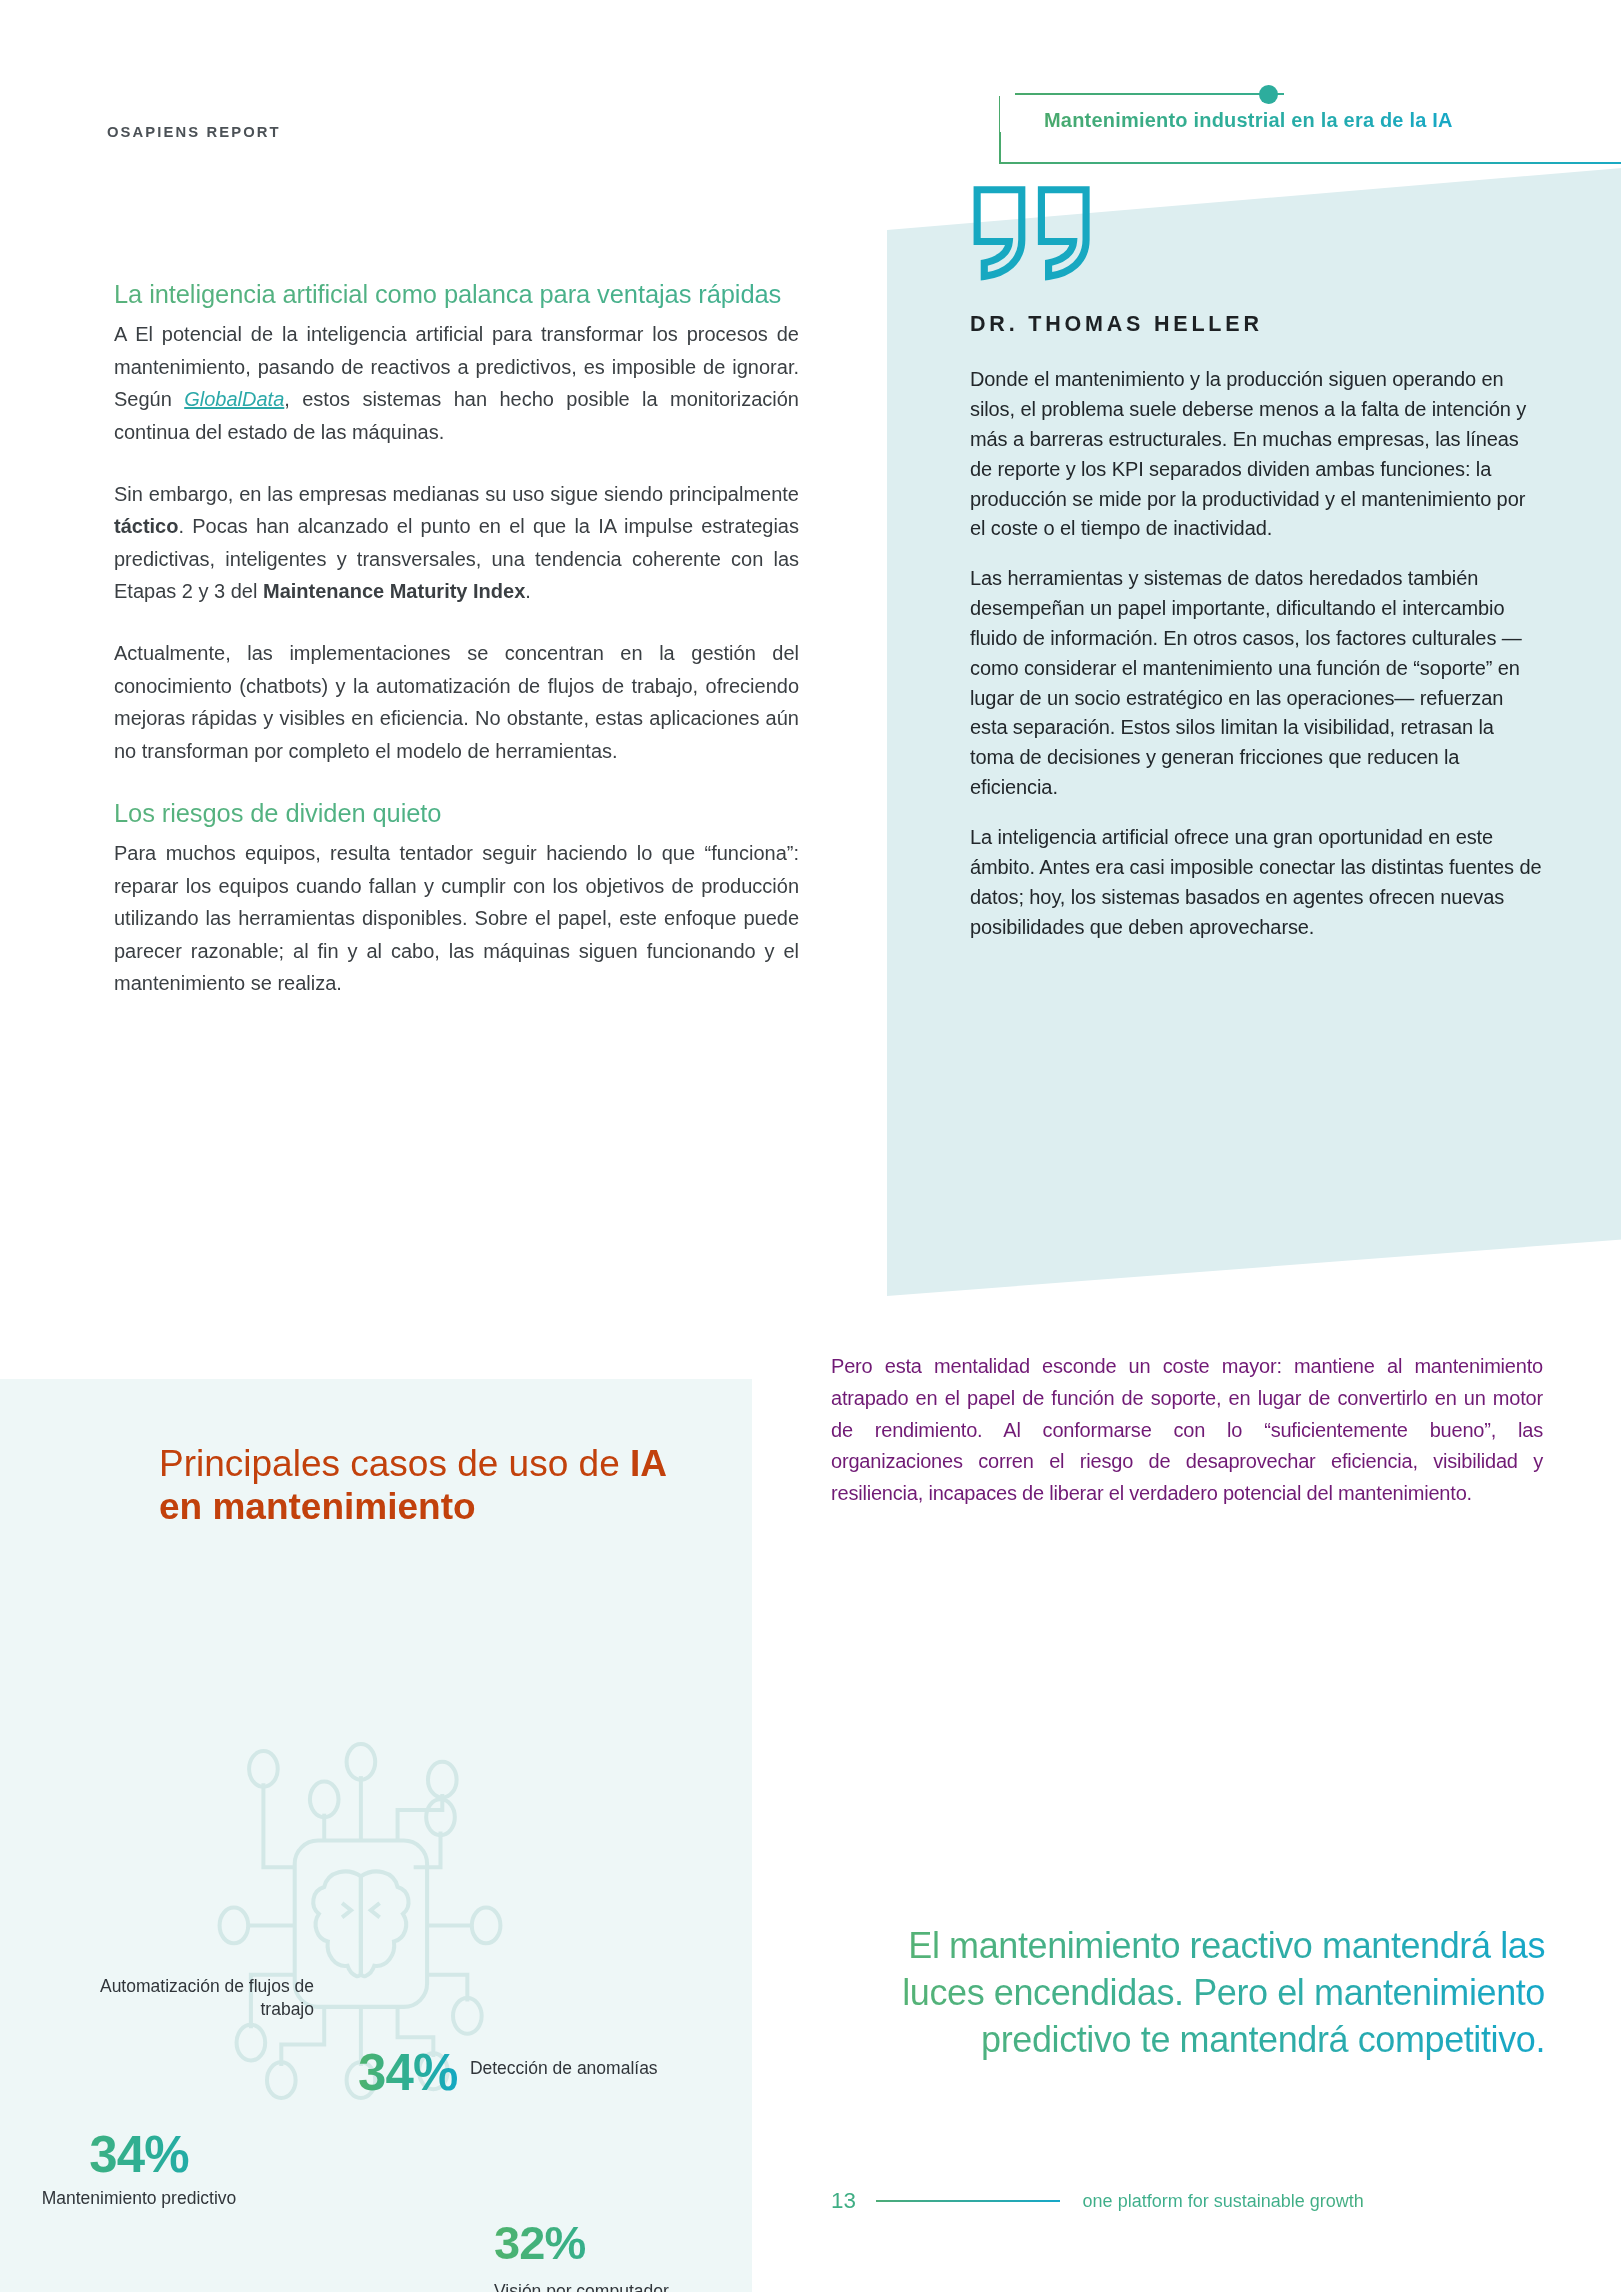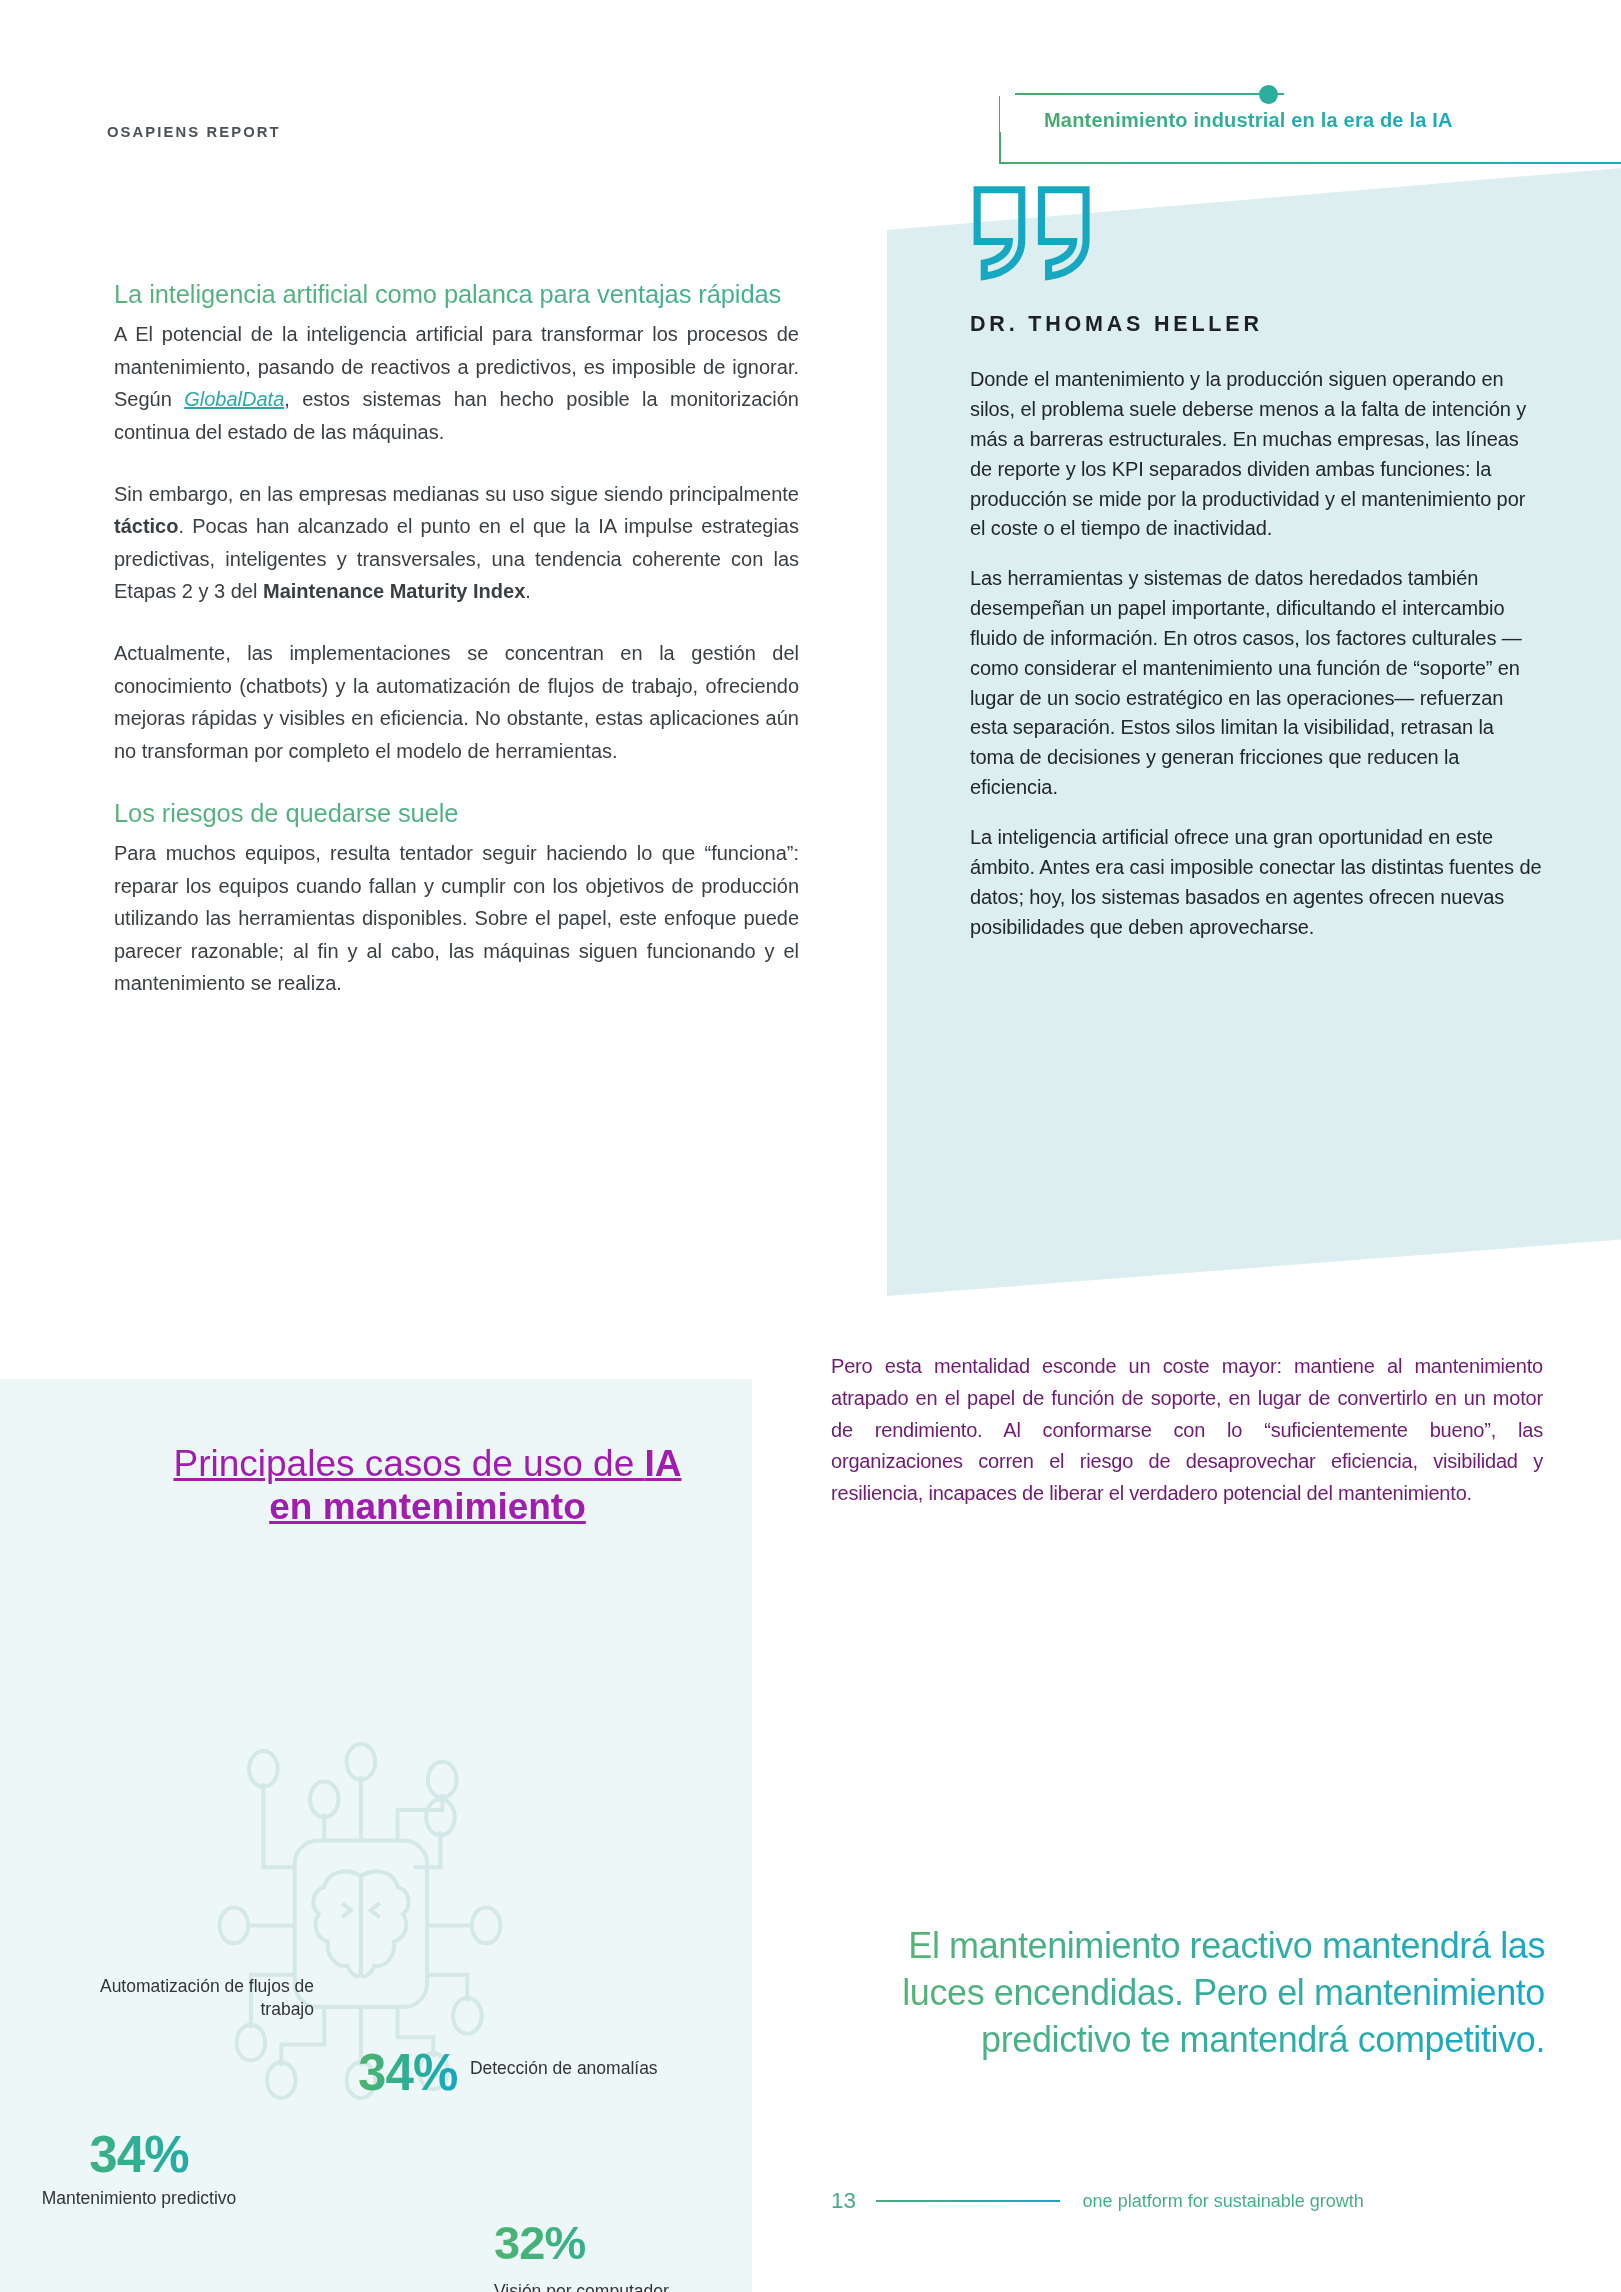--- a/index.html
+++ b/index.html
@@ -233,26 +233,25 @@
     top: 1379px;
     width: 752px;
     height: 913px;
     background: #eef7f7;
   }
   #info-title {
     position: absolute;
     right: 56px;
     top: 63px;
     width: 537px;
-    text-align: center;
+    text-align: left;
     font-size: 37px;
     line-height: 1.17;
-    color: #a21caf;
+    color: #c2410c;
     font-weight: 400;
-    text-decoration: underline;
   }
   #info-title b { font-weight: 700; }
 
   #brain-art {
     position: absolute;
     left: 199px;
     top: 354px;
     width: 322px;
     height: 376px;
     opacity: 1;
@@ -304,21 +303,21 @@
 
 <div id="left-col">
   <h2 class="sec-head teal-tint">La inteligencia artificial como palanca para ventajas rápidas</h2>
 
   <p class="body-p"><span>A El potencial de la inteligencia artificial para transformar los procesos de mantenimiento, pasando de reactivos a predictivos, es imposible de ignorar. Según </span><a class="link" href="#">GlobalData</a><span>, estos sistemas han hecho posible la monitorización continua del estado de las máquinas.</span></p>
 
   <p class="body-p"><span>Sin embargo, en las empresas medianas su uso sigue siendo principalmente </span><b>táctico</b><span>. Pocas han alcanzado el punto en el que la IA impulse estrategias predictivas, inteligentes y transversales, una tendencia coherente con las Etapas 2 y 3 del </span><b>Maintenance Maturity Index</b><span>.</span></p>
 
   <p class="body-p">Actualmente, las implementaciones se concentran en la gestión del conocimiento (chatbots) y la automatización de flujos de trabajo, ofreciendo mejoras rápidas y visibles en eficiencia. No obstante, estas aplicaciones aún no transforman por completo el modelo de herramientas.</p>
 
-  <h2 class="sec-head teal-tint" id="risk-head">Los riesgos de quedarse suele</h2>
+  <h2 class="sec-head teal-tint" id="risk-head">Los riesgos de dividen quieto</h2>
 
   <p class="body-p">Para muchos equipos, resulta tentador seguir haciendo lo que “funciona”: reparar los equipos cuando fallan y cumplir con los objetivos de producción utilizando las herramientas disponibles. Sobre el papel, este enfoque puede parecer razonable; al fin y al cabo, las máquinas siguen funcionando y el mantenimiento se realiza.</p>
 </div>
 
 <div id="quote-panel"></div>
 
 <svg id="quote-mark" viewBox="0 0 140 110">
   <path d="M8 6 H58 V62 C58 86 40 100 16 103 V88 C34 84 43 76 44 64 H8 Z" fill="none" stroke="#17a8c1" stroke-width="8"></path>
   <path d="M80 6 H130 V62 C130 86 112 100 88 103 V88 C106 84 115 76 116 64 H80 Z" fill="none" stroke="#17a8c1" stroke-width="8"></path>
 </svg>

